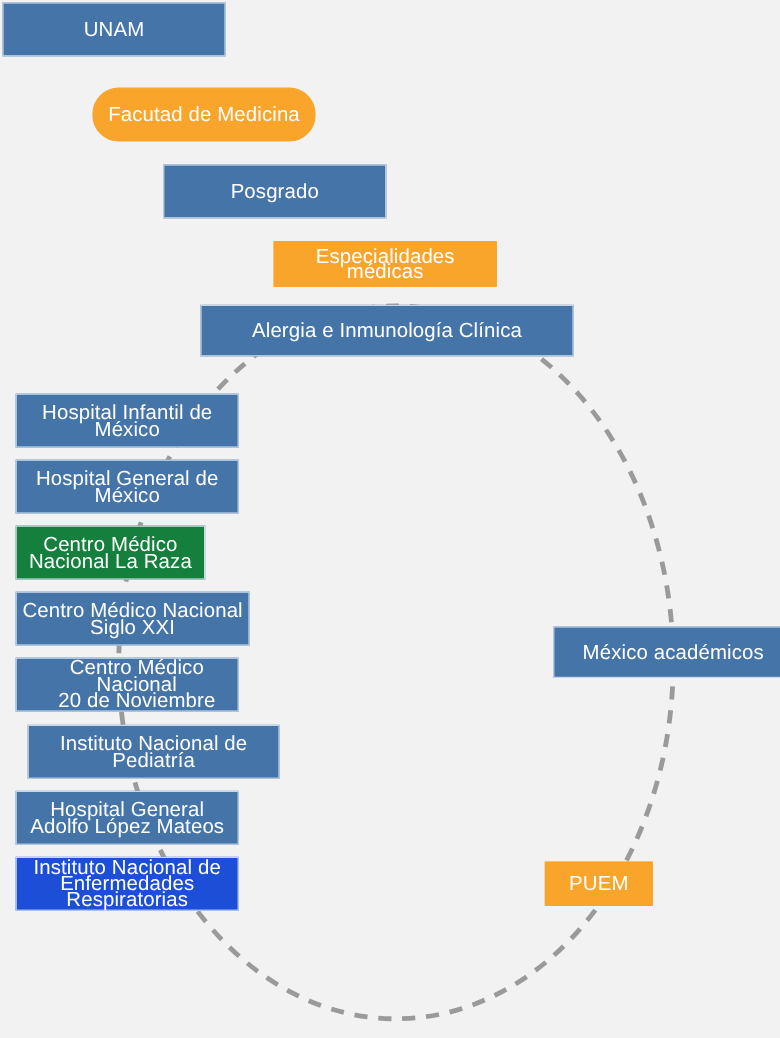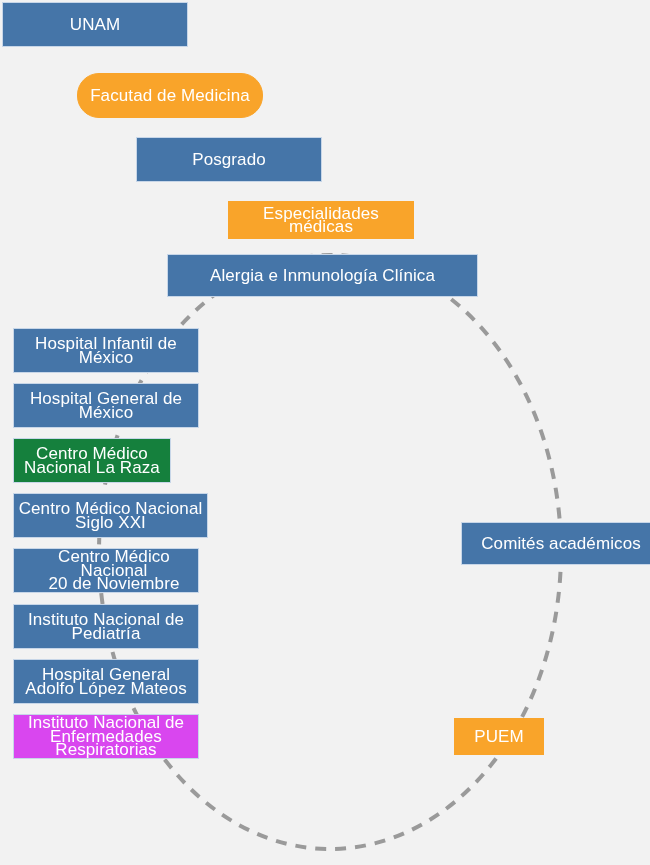--- a/index.html
+++ b/index.html
@@ -71,22 +71,22 @@
       <div class="node orange" style="left: 77px; top: 73px; width: 186px; height: 45px; background: rgb(249, 164, 42); border-color: rgb(249, 164, 42); border-radius: 22px;"><span class="node-label">Facutad de Medicina</span></div>
       <div class="node blue" style="left: 136px; top: 137px; width: 186px; height: 45px; background: rgb(69, 117, 168);"><span class="node-label">Posgrado</span></div>
       <div class="node orange" style="left: 228px; top: 201px; width: 186px; height: 38px; background: rgb(249, 164, 42); border-color: rgb(249, 164, 42);"><span class="node-label">Especialidades médicas</span></div>
       <div class="node blue" style="left: 167px; top: 254px; width: 311px; height: 43px; background: rgb(69, 117, 168);"><span class="node-label">Alergia e Inmunología Clínica</span></div>
       <div class="node blue" style="left: 13px; top: 328px; width: 186px; height: 45px; background: rgb(69, 117, 168);"><span class="node-label">Hospital Infantil de México</span></div>
       <div class="node blue" style="left: 13px; top: 383px; width: 186px; height: 45px; background: rgb(69, 117, 168);"><span class="node-label">Hospital General de México</span></div>
       <div class="node blue" style="left: 13px; top: 438px; width: 158px; height: 45px; background: #15803d;"><span class="node-label">Centro Médico Nacional La Raza</span></div>
       <div class="node blue" style="left: 13px; top: 493px; width: 195px; height: 45px; background: rgb(69, 117, 168);"><span class="node-label">Centro Médico Nacional Siglo XXI</span></div>
       <div class="node blue" style="left: 13px; top: 548px; width: 186px; height: 45px; background: rgb(69, 117, 168); padding-left: 20px;"><span class="node-label">Centro Médico Nacional
 20 de Noviembre</span></div>
-      <div class="node blue" style="left: 13px; top: 604px; width: 186px; height: 45px; background: rgb(69, 117, 168);"><span class="node-label">Instituto Nacional de Pediatría</span></div>
+      <div class="node blue" style="left: 23px; top: 604px; width: 210px; height: 45px; background: rgb(69, 117, 168);"><span class="node-label">Instituto Nacional de Pediatría</span></div>
       <div class="node blue" style="left: 13px; top: 659px; width: 186px; height: 45px; background: rgb(69, 117, 168);"><span class="node-label">Hospital General
 Adolfo López Mateos</span></div>
-      <div class="node blue" style="left: 13px; top: 714px; width: 186px; height: 45px; background: #d946ef;"><span class="node-label">Instituto Nacional de
+      <div class="node blue" style="left: 13px; top: 714px; width: 186px; height: 45px; background: #1d4ed8;"><span class="node-label">Instituto Nacional de
 Enfermedades Respiratorias</span></div>
-      <div class="node blue" style="left: 461px; top: 522px; width: 200px; height: 43px; background: rgb(69, 117, 168);"><span class="node-label">Comités académicos</span></div>
+      <div class="node blue" style="left: 461px; top: 522px; width: 200px; height: 43px; background: rgb(69, 117, 168);"><span class="node-label">México académicos</span></div>
       <div class="node orange" style="left: 454px; top: 718px; width: 90px; height: 37px; background: rgb(249, 164, 42); border-color: rgb(249, 164, 42); align-items: center;"><span class="node-label">PUEM</span></div>
     </div>
 
 </div>
 
 </body></html>

